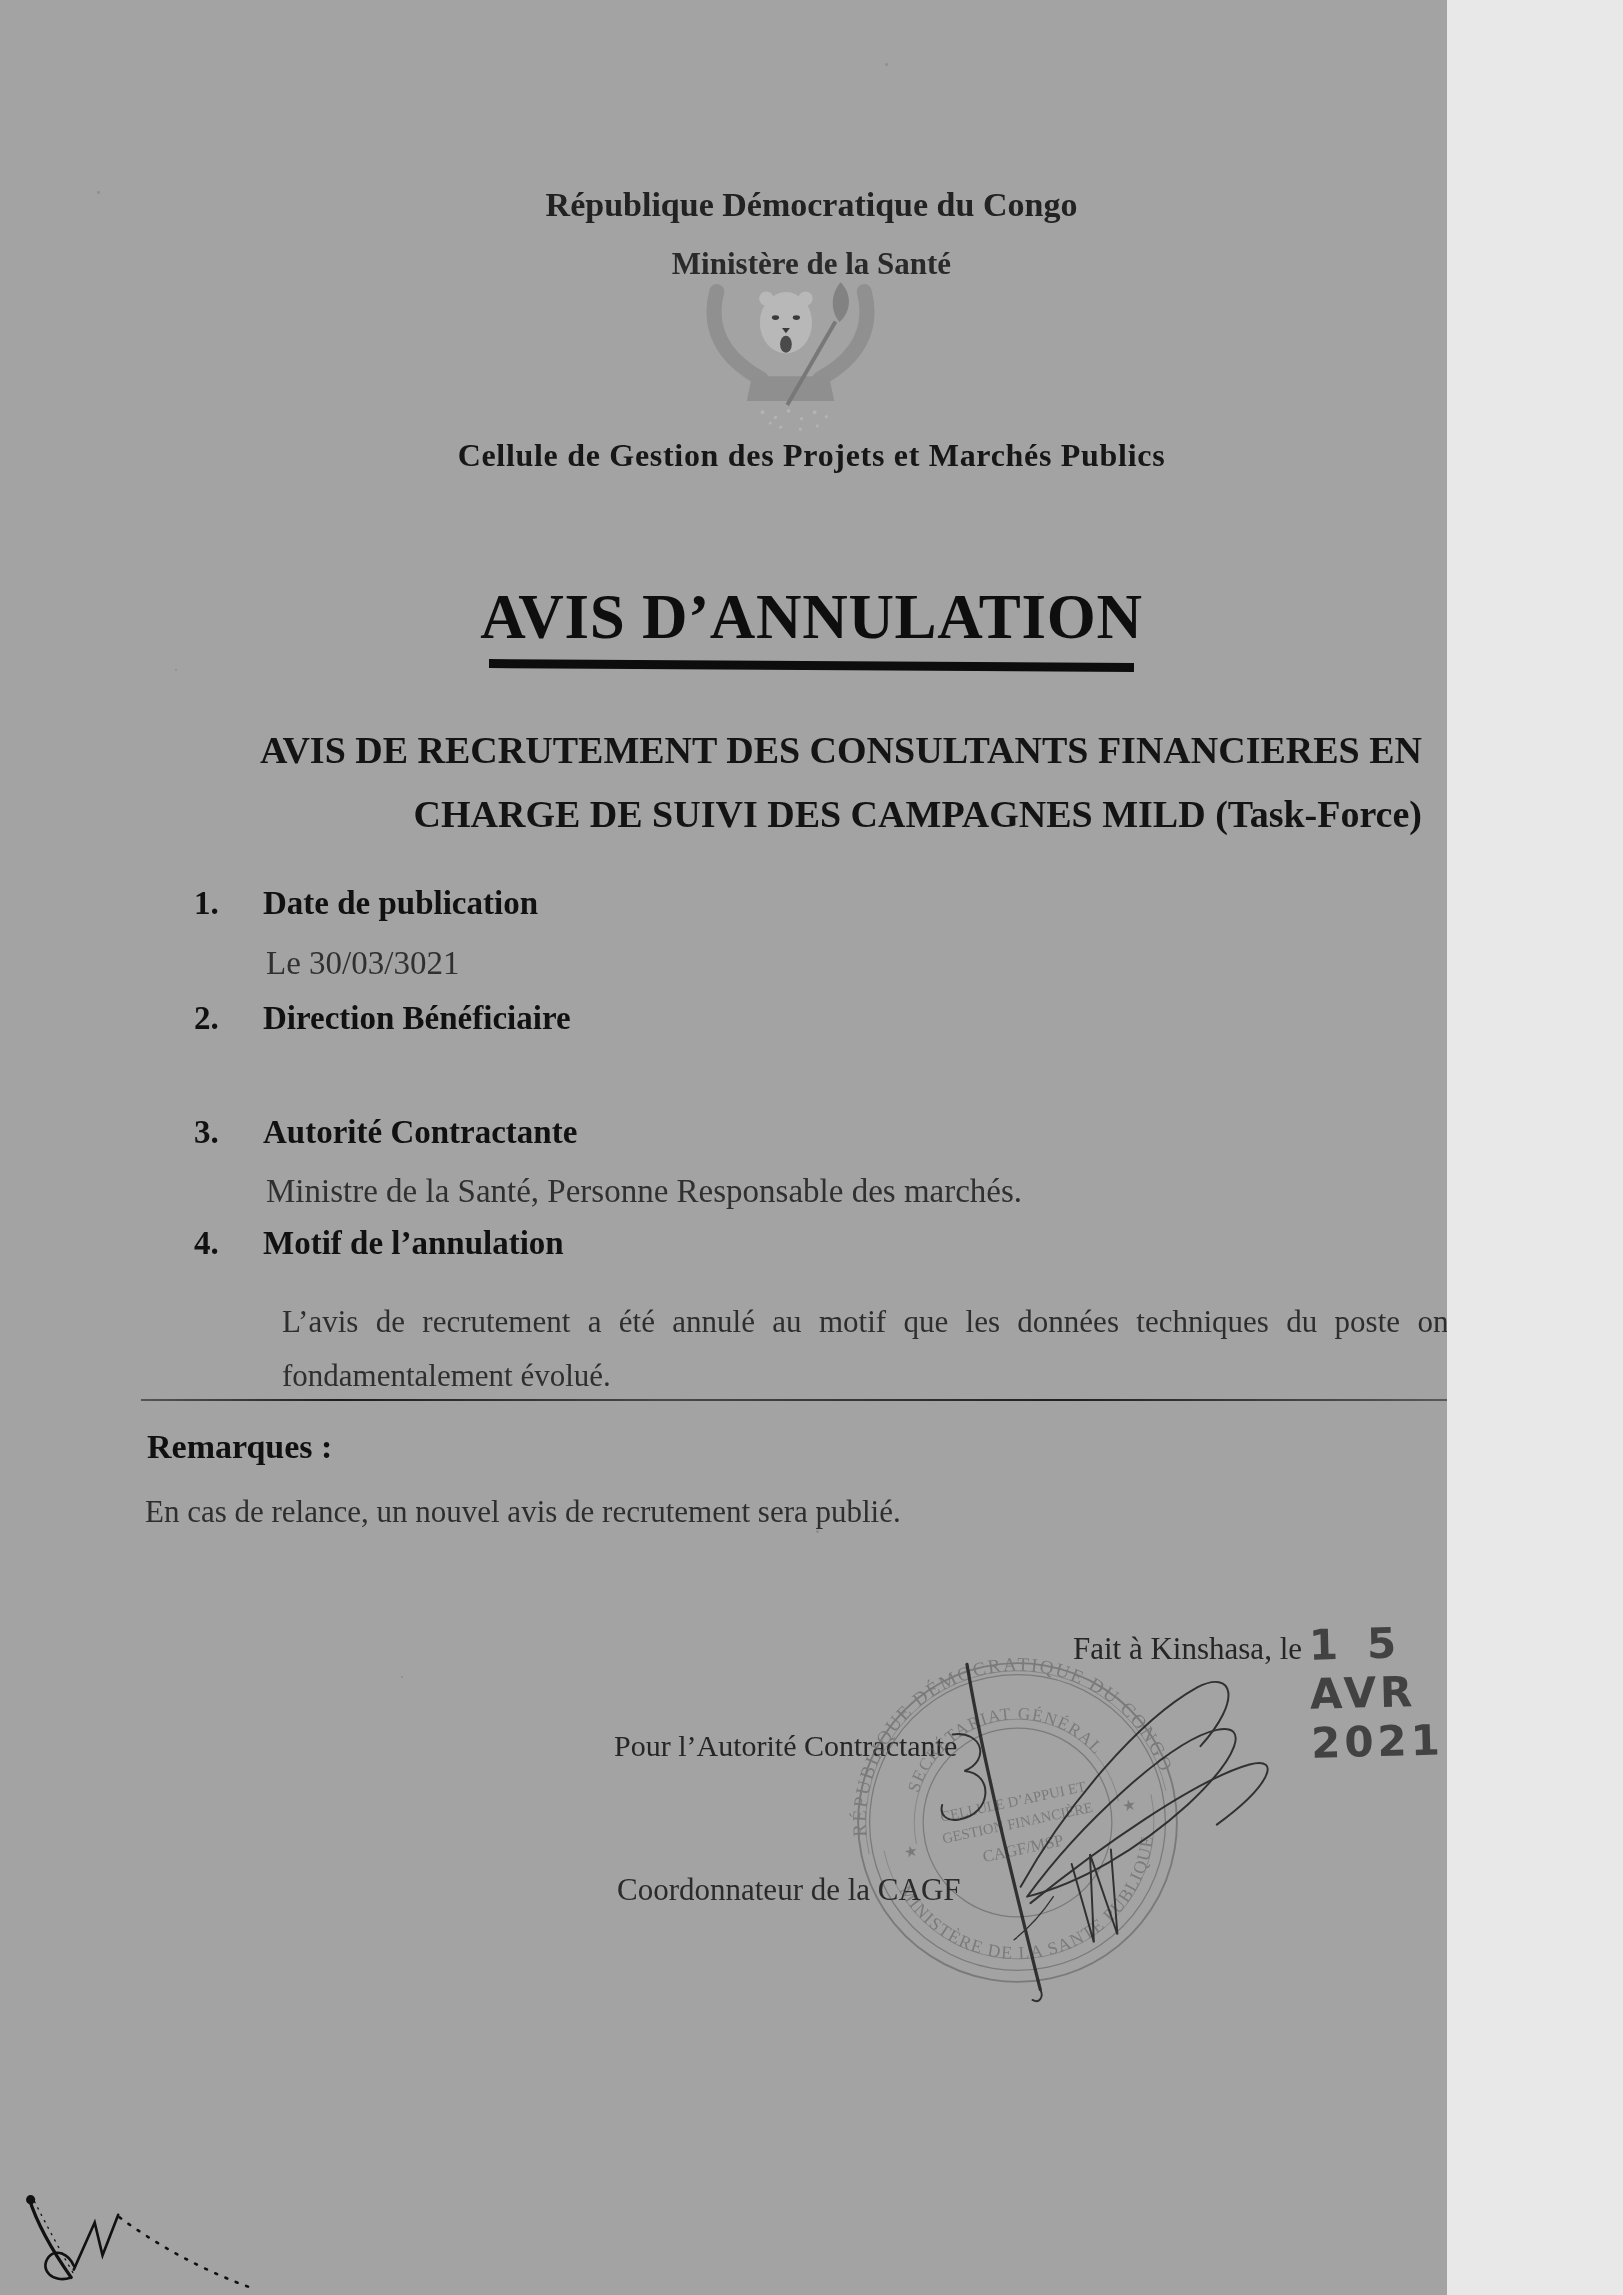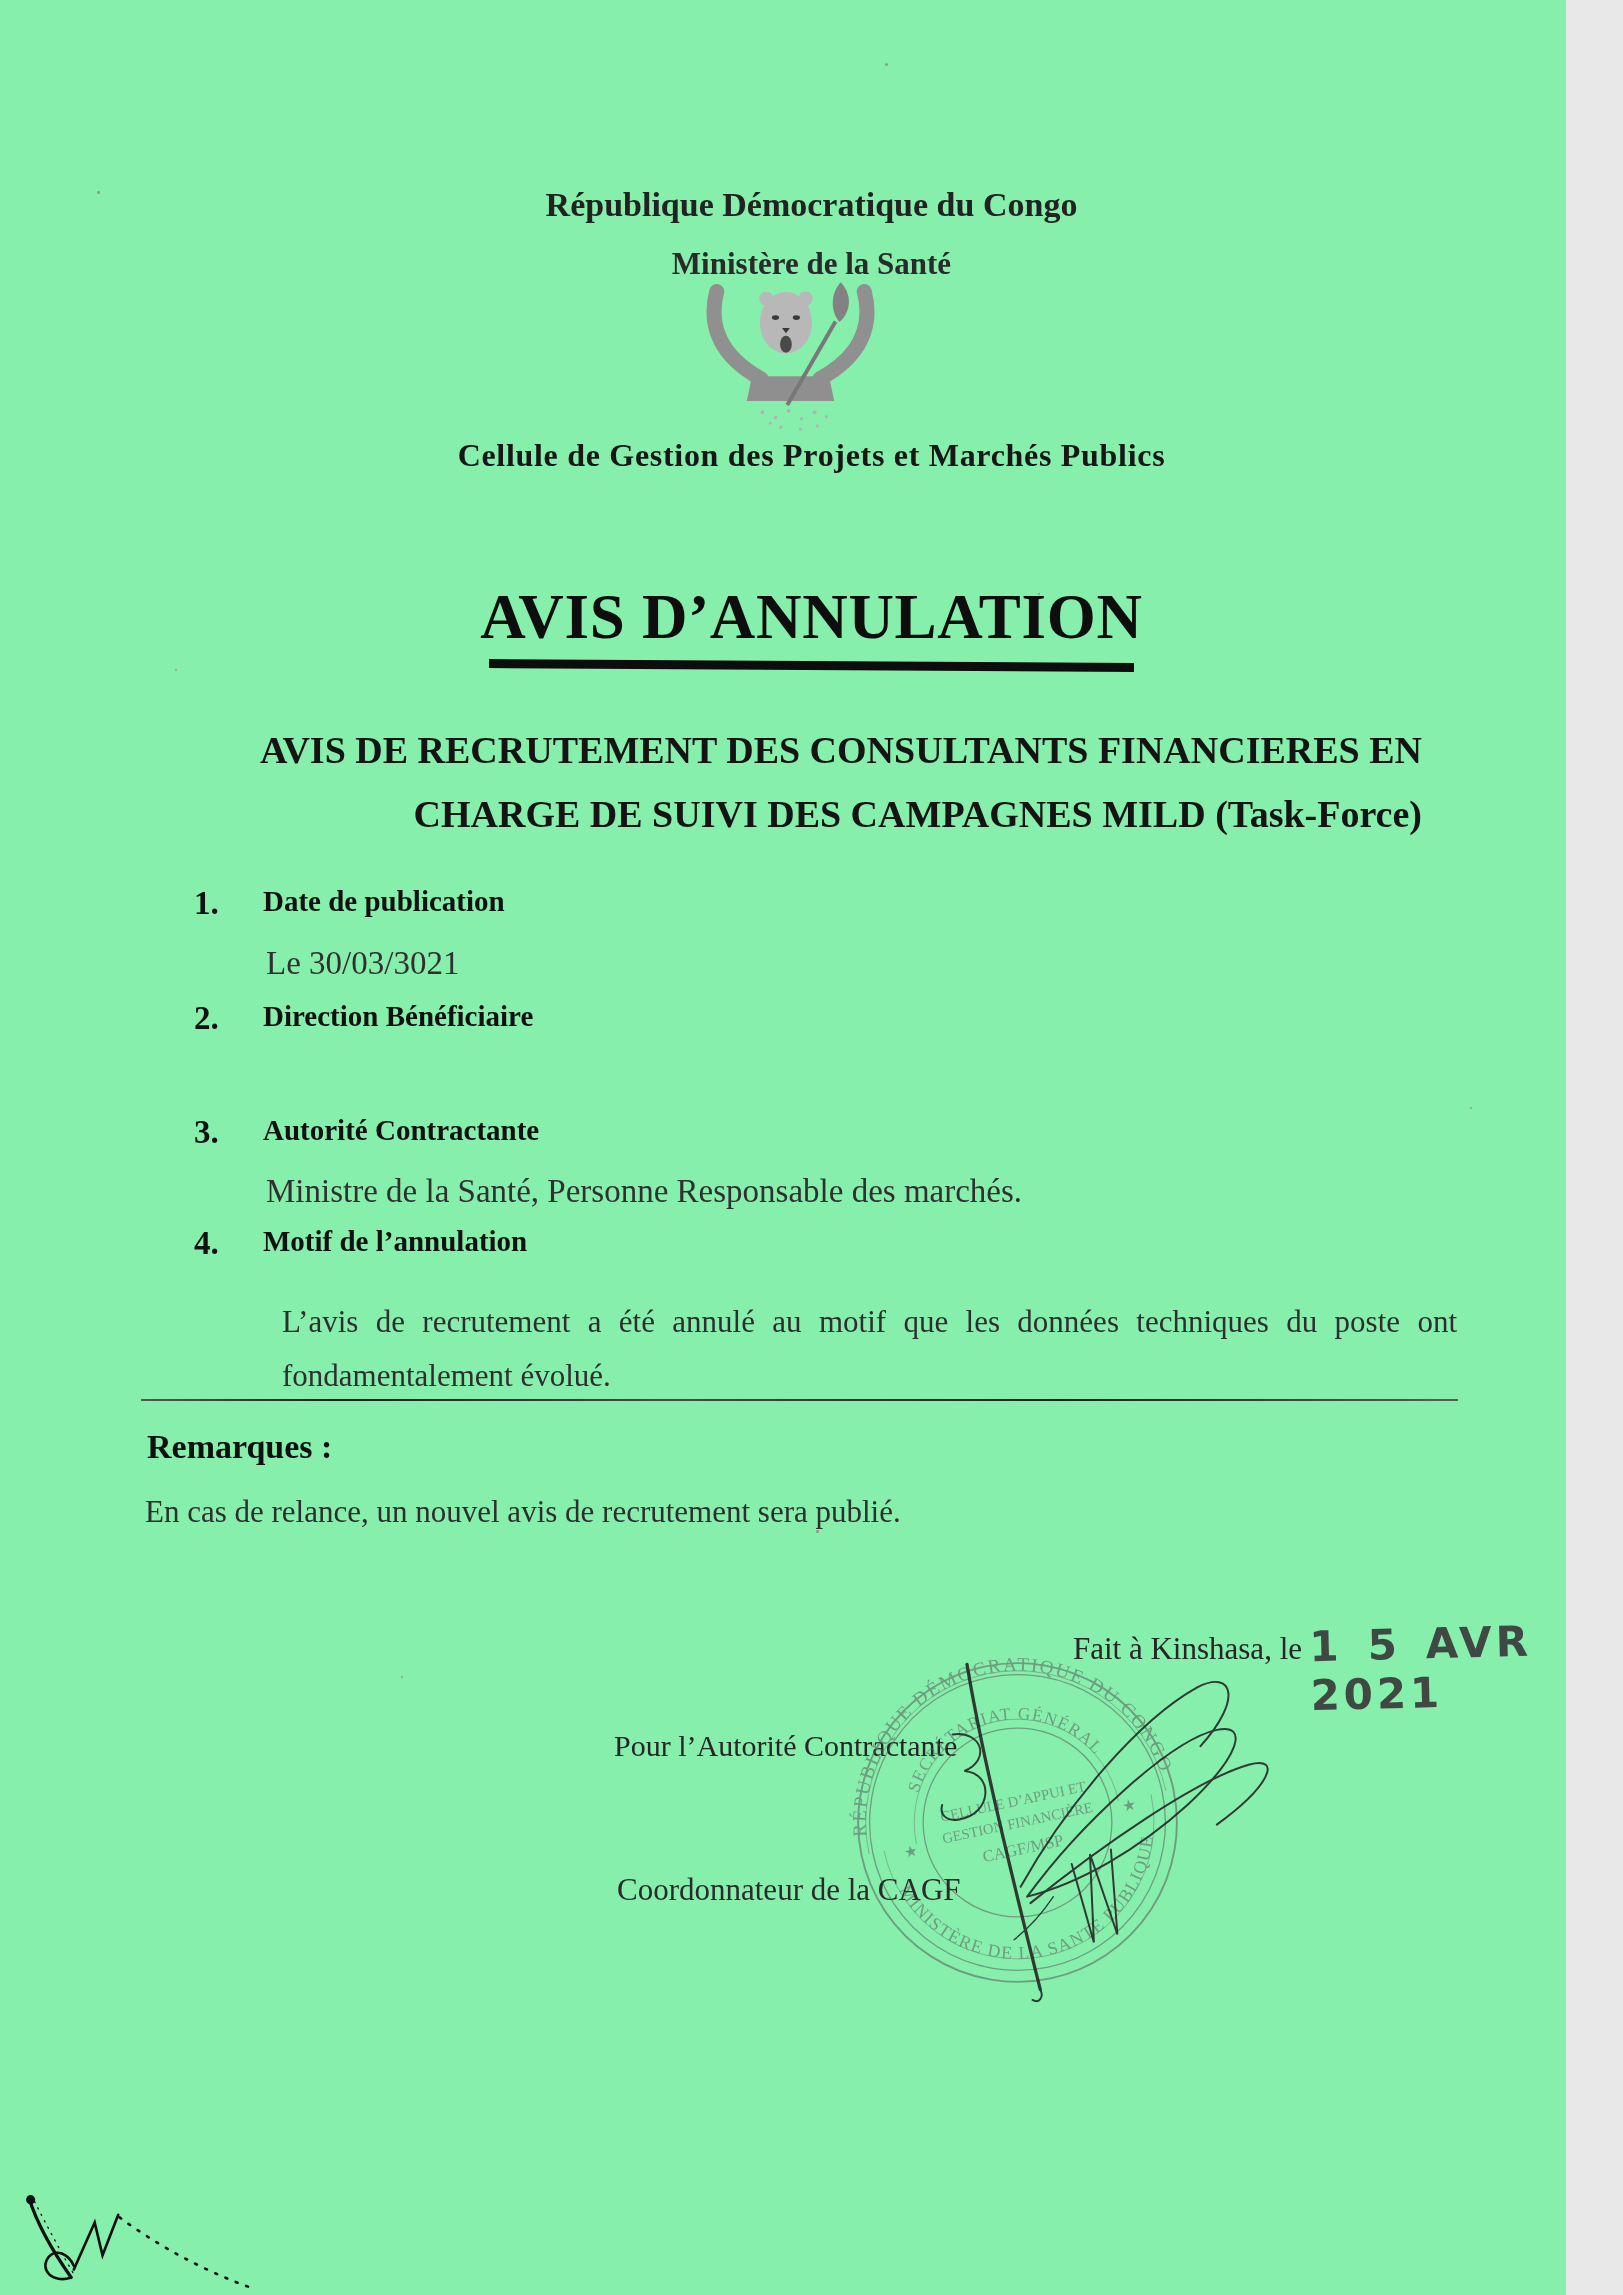--- a/index.html
+++ b/index.html
@@ -1,31 +1,31 @@
 <!DOCTYPE html>
 <html style="font-size:10.5px"><head>
 <meta charset="utf-8">
 <style>
   html,body{margin:0;padding:0;background:#e8e8e8;}
   .page{
-    position:relative;width:1566px;height:2295px;background:#86efac;
-    overflow:hidden;font-family:"Liberation Serif","DejaVu Serif",serif;color:#1c1c1c;
+    position:relative;width:1403px;height:2295px;background:#a3a3a3;
+    overflow:hidden;font-family:"Liberation Serif","DejaVu Serif",serif;color:#1c1c1c;padding-left:44px;
   }
   .abs{position:absolute;}
   .centered{left:0;width:1623px;text-align:center;}
   .country{top:186px;padding-right:39px;font-size:34px;font-weight:700;color:#222;}
   .ministry{top:246px;padding-right:39px;font-size:31px;font-weight:700;color:#2a2a2a;}
   .emblem{left:702px;top:281px;width:177px;height:154px;}
   .unit{top:437px;padding-right:33px;font-size:32px;font-weight:700;color:#171717;letter-spacing:0.7px;}
   .title-wrap{top:581px;padding-right:31px;}
   .main-title{display:inline-block;margin:0;font-size:63px;font-weight:700;letter-spacing:0.7px;color:#0e0e0e;}
   .title-underline{width:645px;height:9.2px;background:#0d0d0d;margin:6.5px auto 0;transform:rotate(0.35deg);}
   .subtitle{top:706px;left:147px;width:1263px;text-align:right;font-size:38px;font-weight:700;line-height:64px;color:#141414;margin:12px;}
   .item-num{left:194px;font-size:33px;font-weight:700;color:#111;}
-  .item-heading{left:263px;font-size:29px;font-weight:700;color:#111;}
+  .item-heading{left:263px;font-size:33px;font-weight:700;color:#111;}
   .item-body{left:266px;font-size:33px;color:#303030;}
   .row1{top:885px;} .row1b{top:945px;}
   .row2{top:1000px;} .row2b{top:1059px;}
   .row3{top:1114px;} .row3b{top:1173px;}
   .row4{top:1225px;}
   .para{top:1291px;left:278px;width:1175px;font-size:31px;line-height:54px;
         text-align:justify;text-align-last:left;color:#2e2e2e;margin:4px;}
   .rule{top:1399px;left:141px;width:1317px;height:2px;
         background:linear-gradient(90deg,#555,#1e1e1e 15%,#484848 40%,#202020 70%,#5a5a5a);}
   .remarks-heading{top:1428px;left:147px;font-size:34px;font-weight:700;color:#101010;}

